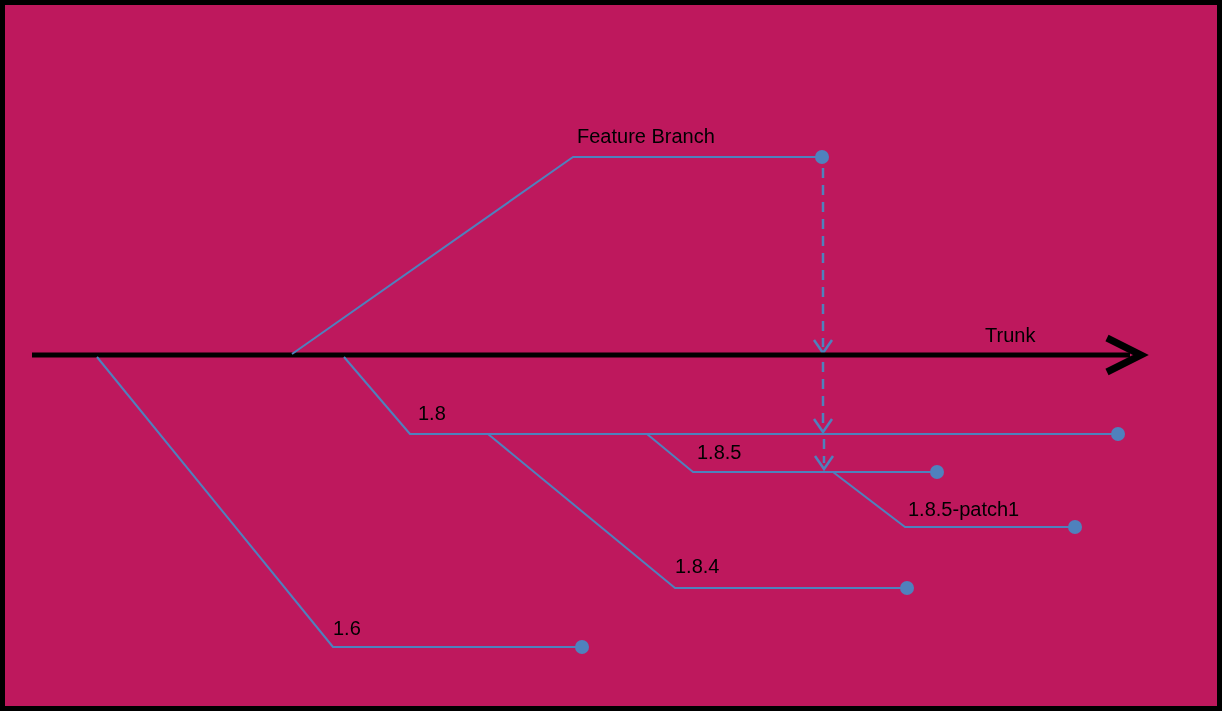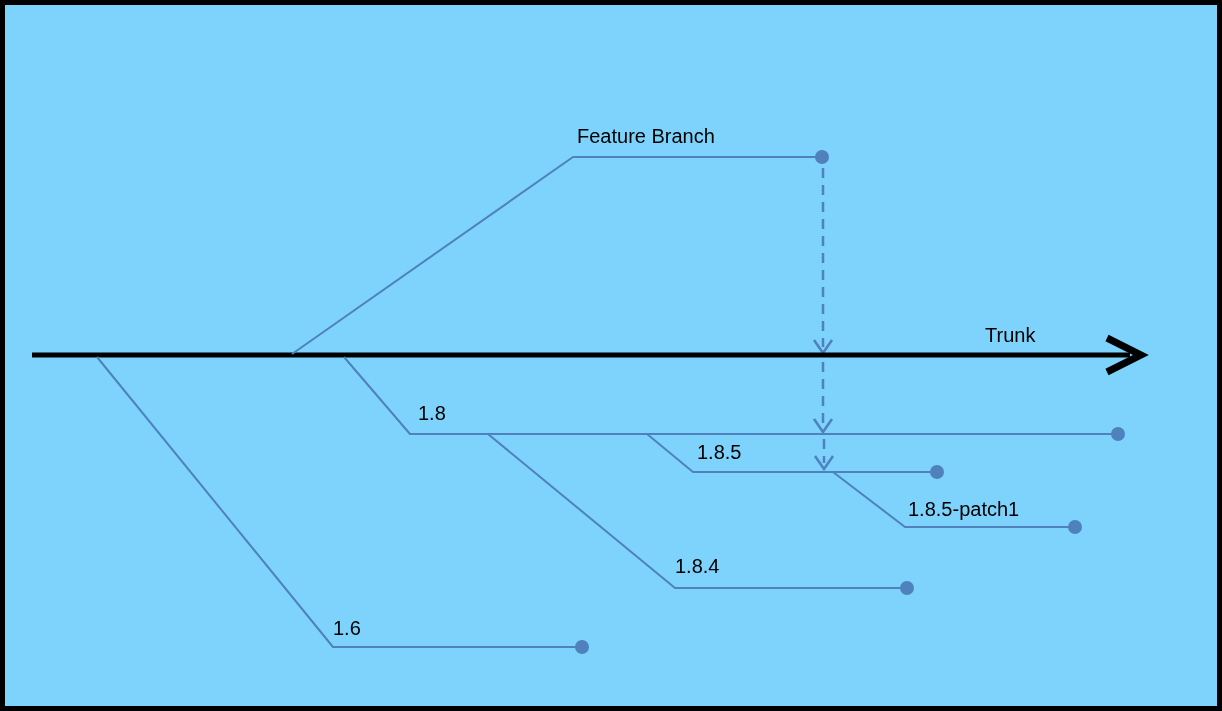--- a/index.html
+++ b/index.html
@@ -4,21 +4,21 @@
 <style>
   html, body {
     margin: 0;
     padding: 0;
     background: #ffffff;
   }
   .canvas {
     position: relative;
     width: 1222px;
     height: 711px;
-    background: #7dd3fc;
+    background: #be185d;
     overflow: hidden;
   }
   svg { display: block; }
   .lbl {
     font-family: "Liberation Sans", sans-serif;
     font-size: 20px;
     fill: #000000;
   }
 </style>
 </head>

